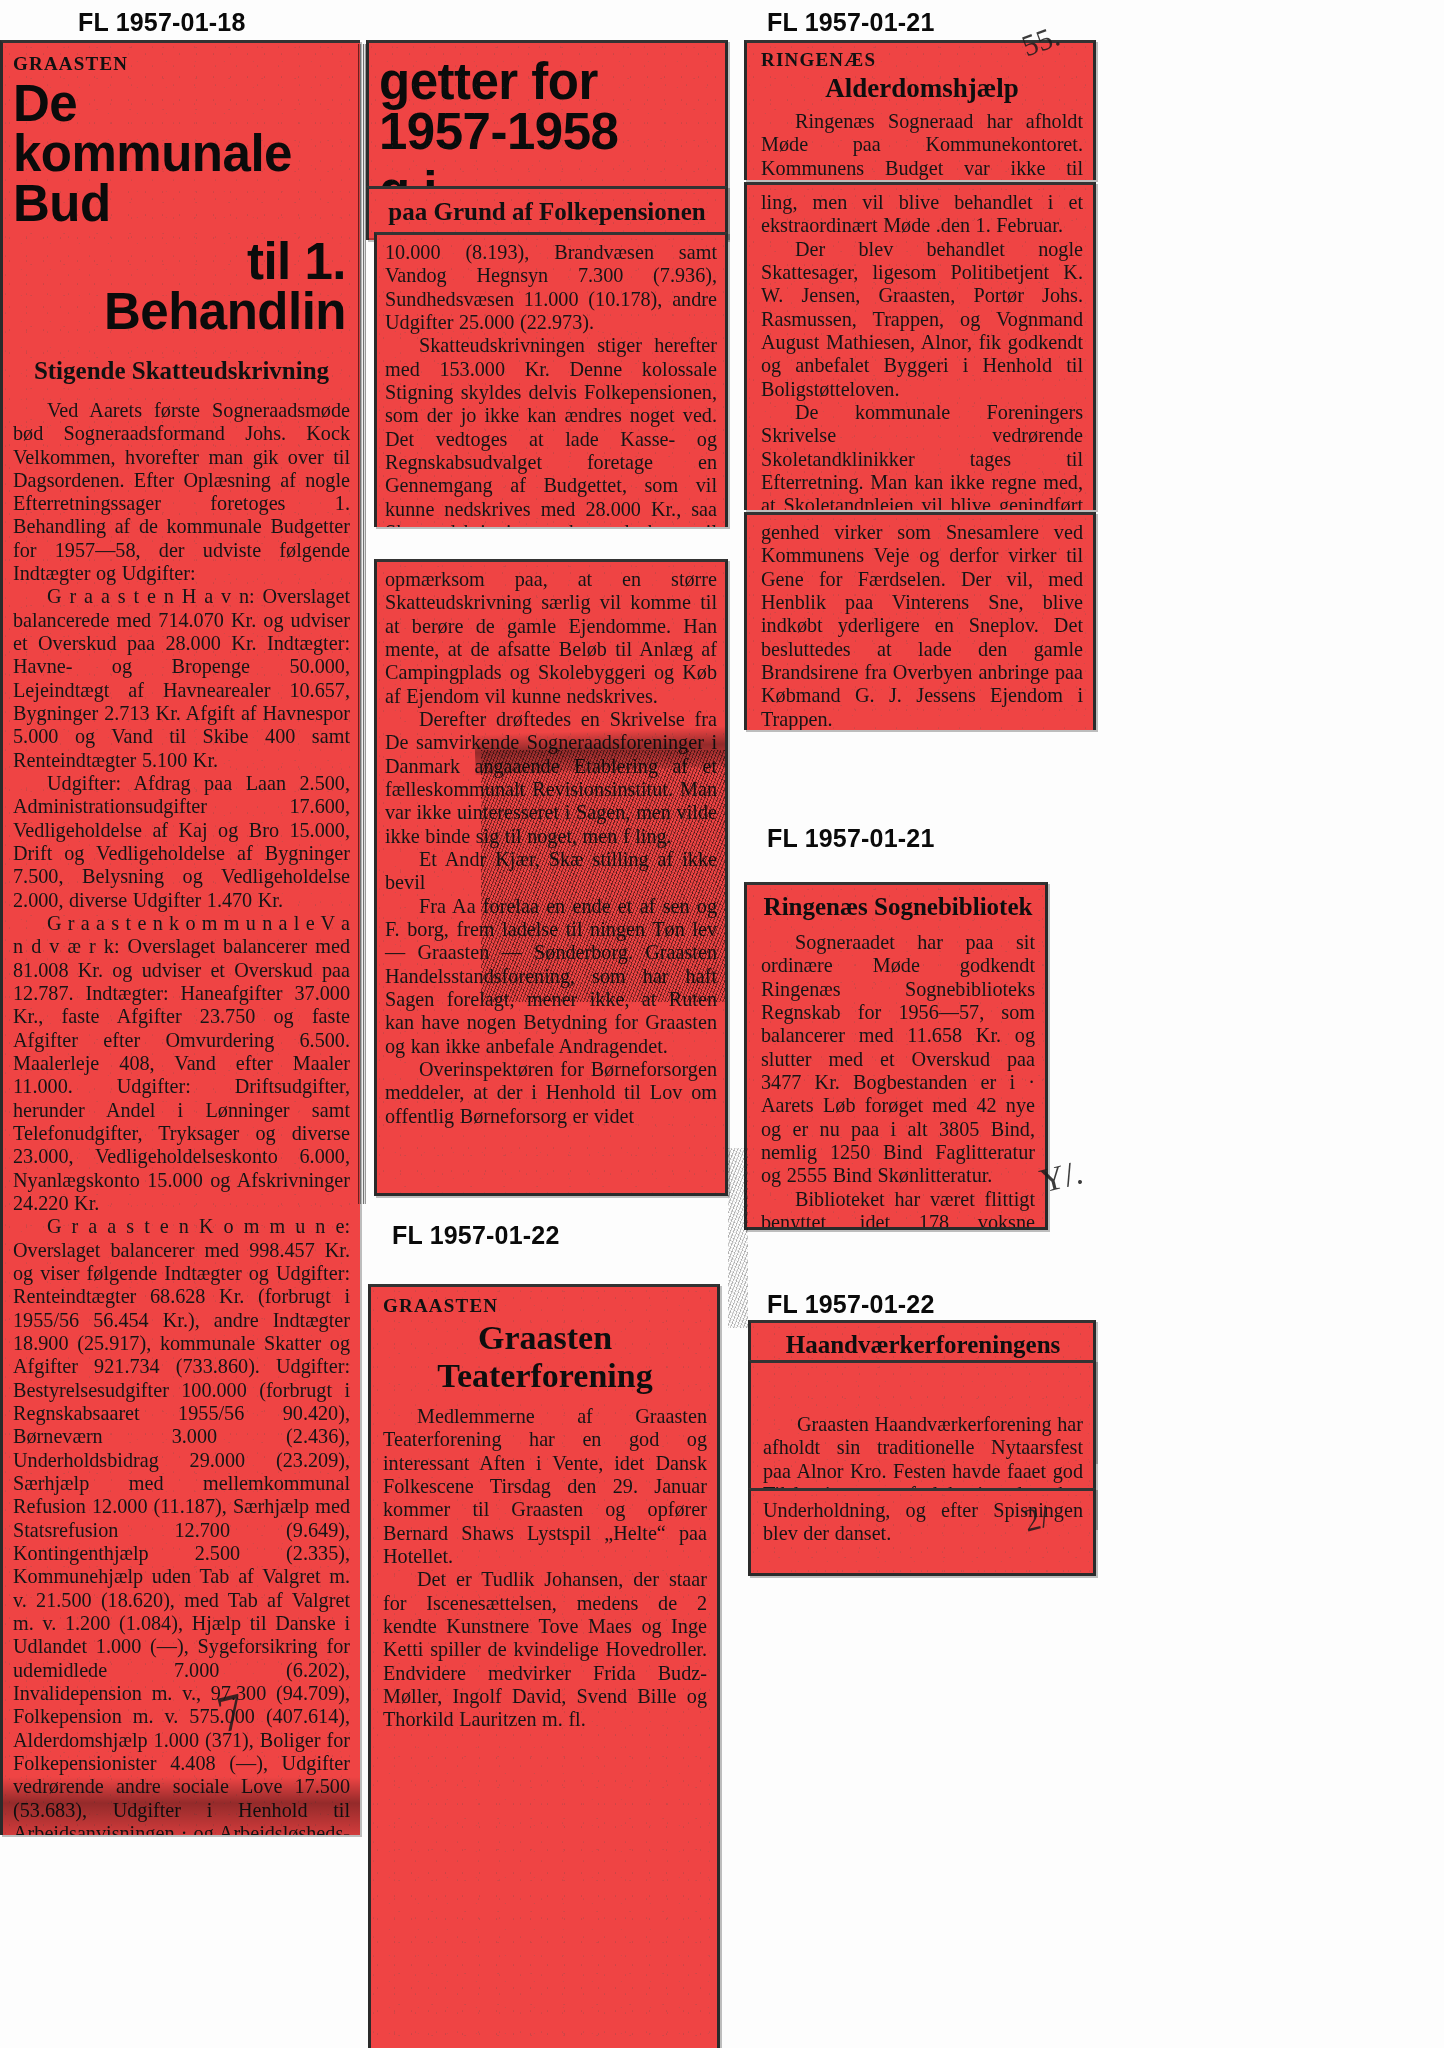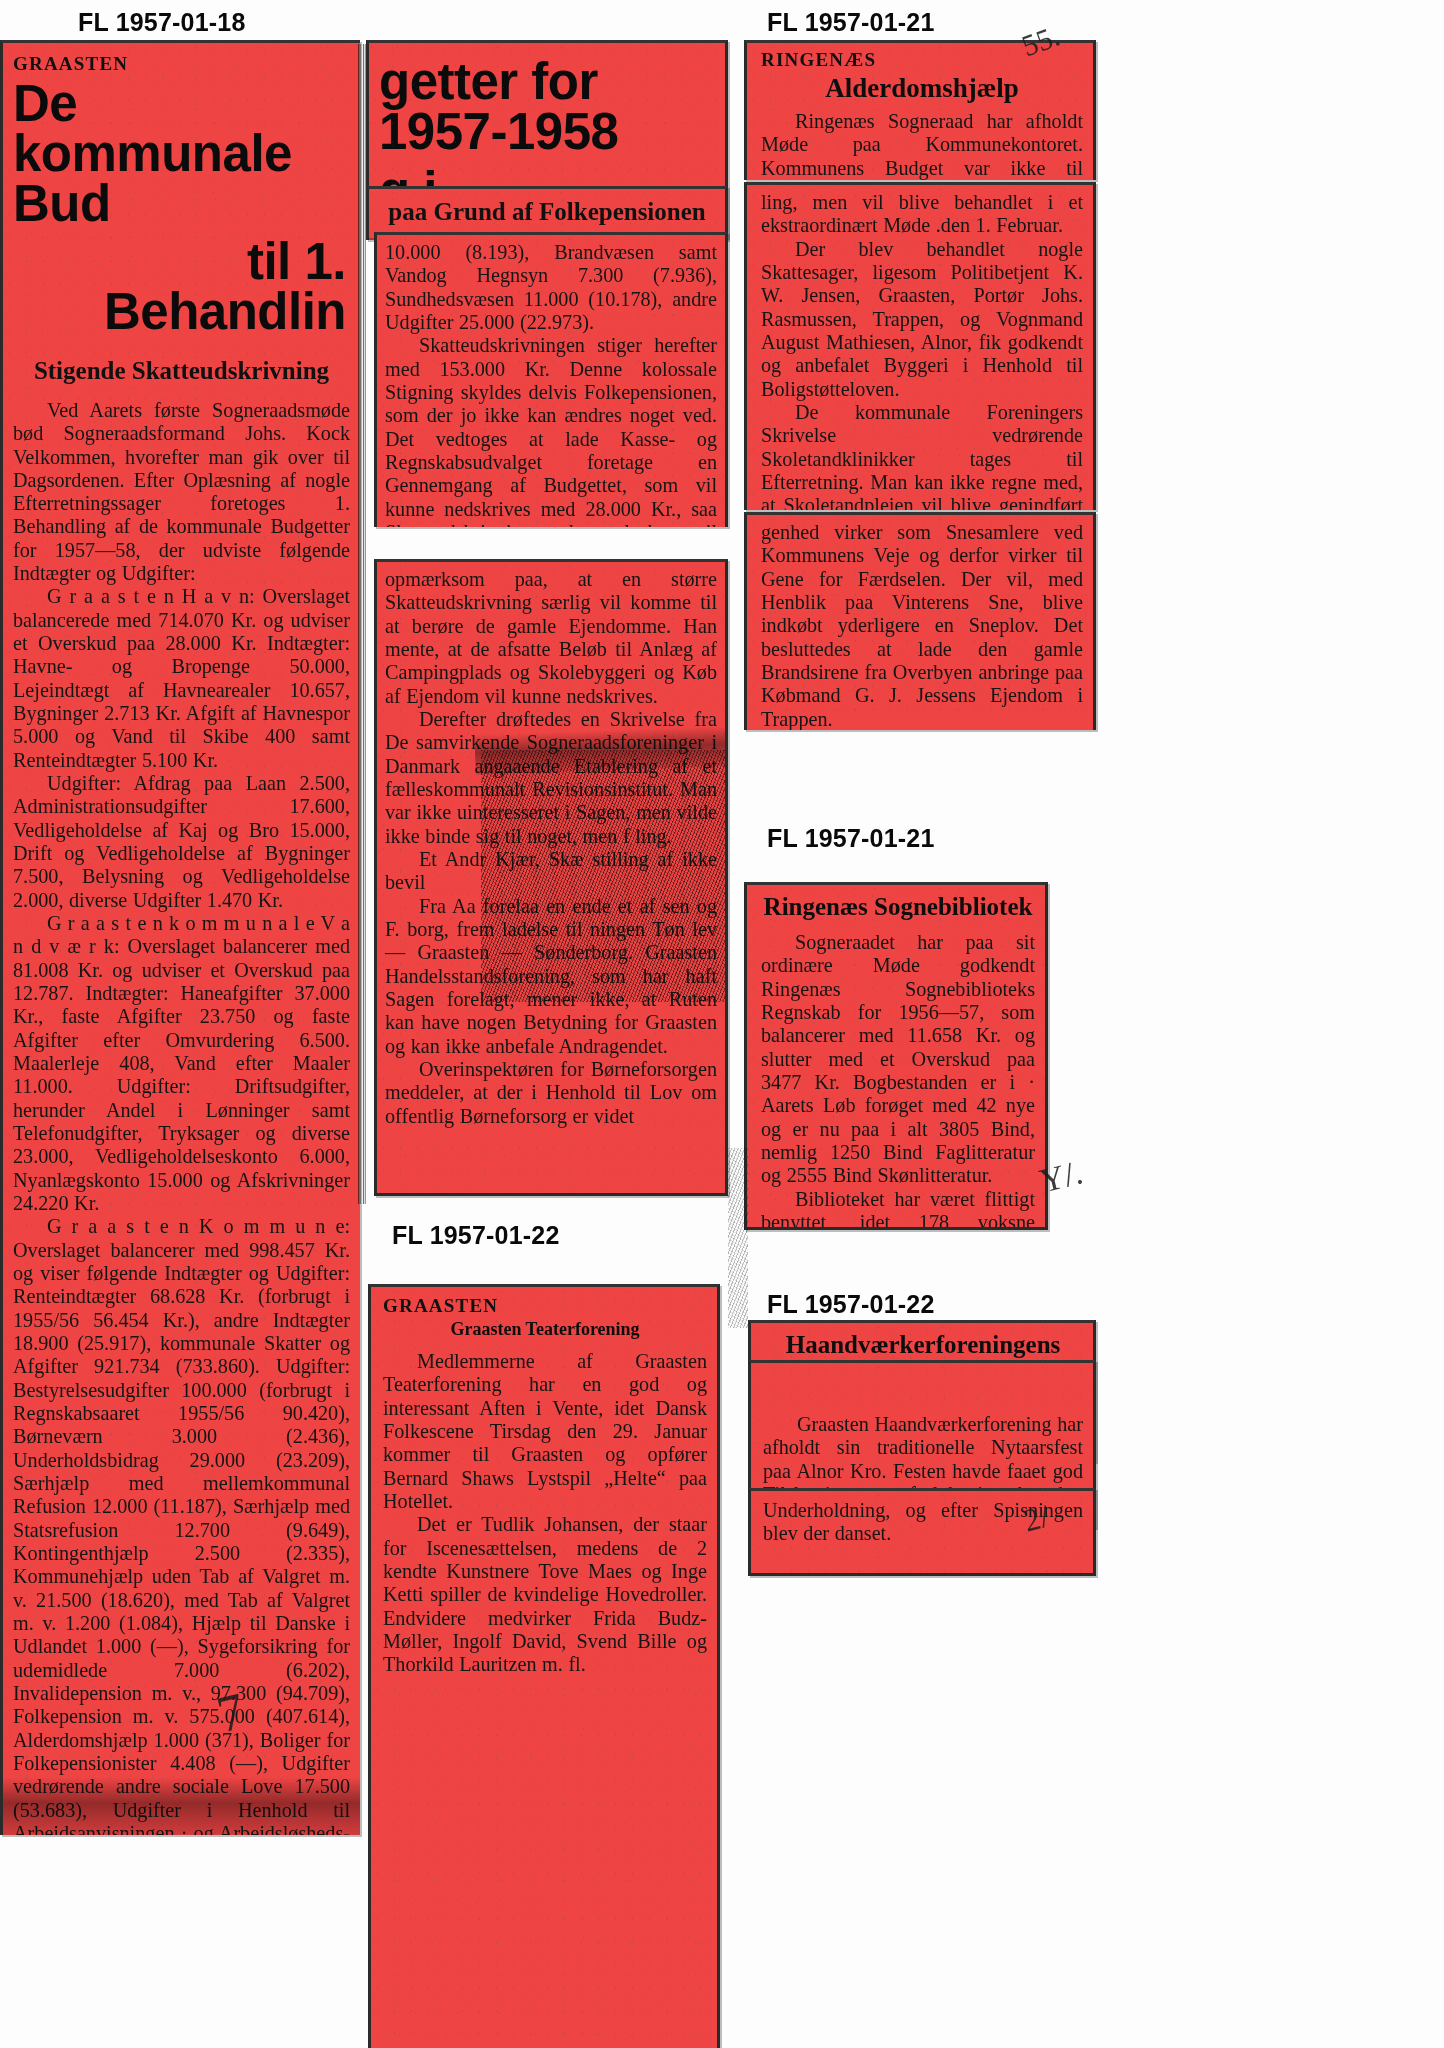--- a/index.html
+++ b/index.html
@@ -243,21 +243,21 @@
         <p>Biblioteket har været flittigt benyttet, idet 178 voksne Laanere har laant 688 Bind Faglitteratur og 3693 Bind Skønlitteratur, medens 150 Børn har laant 413 Bind Faglitteratur og 2334 Bind Skønlitteratur. I alt har 7.128 Bind været udlaant.</p>
       </div>
     </div>
   </div>
   <div class="ink-mark" style="left:1040px; top:1158px; font-size:34px;">Y/.</div>
 
   <div class="clip edged edged-r edged-b" style="left:368px; top:1258px; width:352px; height:790px;">
     <div class="paper-tex"></div>
     <div style="padding:8px 10px 0 12px;">
       <div class="kicker">GRAASTEN</div>
-      <div class="hl-center" style="font-size:18px; margin-top:2px;">Graasten Teaterforening</div>
+      <div class="hl-center" style="font-size:34px; margin-top:2px;">Graasten Teaterforening</div>
       <div class="body-col" style="margin-top:10px;">
         <p>Medlemmerne af Graasten Teaterforening har en god og interessant Aften i Vente, idet Dansk Folkescene Tirsdag den 29. Januar kommer til Graasten og opfører Bernard Shaws Lystspil „Helte“ paa Hotellet.</p>
         <p>Det er Tudlik Johansen, der staar for Iscenesættelsen, medens de 2 kendte Kunstnere Tove Maes og Inge Ketti spiller de kvindelige Hovedroller. Endvidere medvirker Frida Budz-Møller, Ingolf David, Svend Bille og Thorkild Lauritzen m. fl.</p>
       </div>
     </div>
   </div>
 
   <div class="clip edged edged-r" style="left:748px; top:1320px; width:348px; height:142px;">
     <div class="paper-tex"></div>
     <div style="padding:8px 10px 0 12px;">

